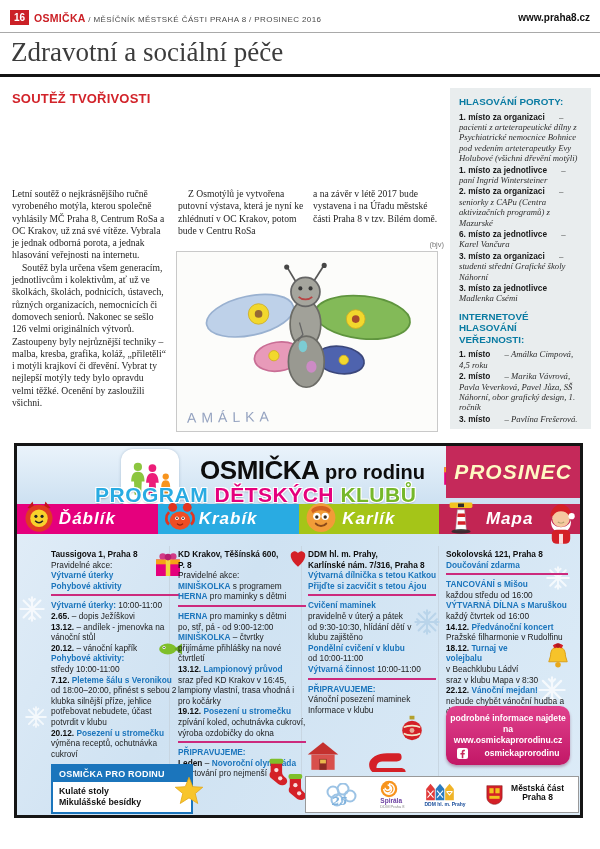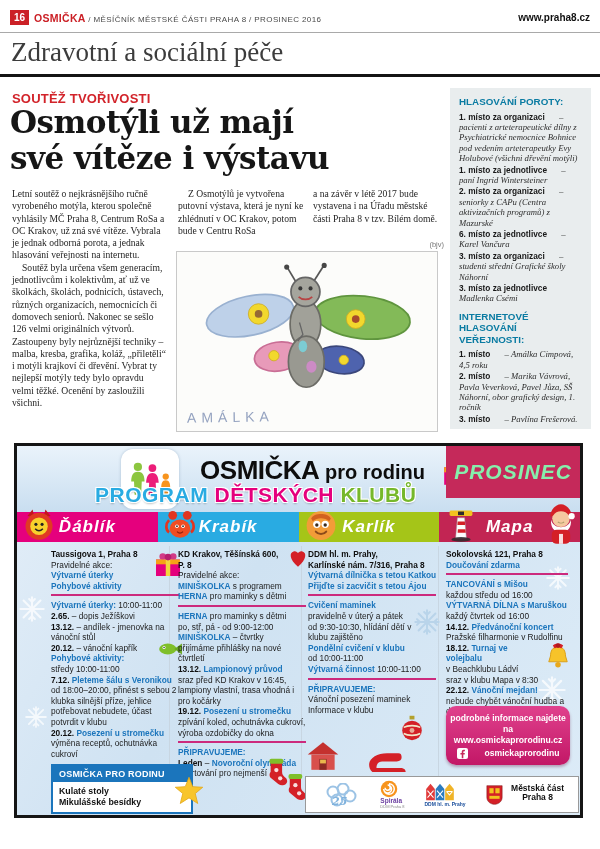--- a/index.html
+++ b/index.html
@@ -51,28 +51,28 @@
   .ad .snow { position:absolute; opacity:.8; }
   .ad-banner { position:absolute; left:0; top:0; width:563px; height:66px;
                background:linear-gradient(#eaf3fb,#c9def0); }
   .family-blob { position:absolute; left:104px; top:3px; width:58px; height:60px; background:#fff;
                  border-radius:12px; padding:3px 6px; box-shadow:0 0 3px rgba(120,150,180,.5); }
   .brand-line { position:absolute; left:168px; top:9px; width:255px; text-align:center; white-space:nowrap; }
   .brand-line .brand { font-size:26px; font-weight:900; color:#0d0d0d; letter-spacing:-.5px; }
   .brand-line .brand-suffix { font-size:20px; font-weight:bold; color:#0d0d0d; }
   .gift-deco { position:absolute; left:424px; top:10px; width:32px; height:32px; }
   .month-box { position:absolute; right:0; top:0; width:134px; height:52px; background:#c5295a;
-               color:#86efac; display:flex; align-items:center; justify-content:center;
+               color:#fef9c3; display:flex; align-items:center; justify-content:center;
                font-size:21px; font-weight:900; font-style:italic; letter-spacing:1px; }
   .program-line { position:absolute; left:78px; top:37px; font-size:21px; font-weight:900;
                   white-space:nowrap; letter-spacing:.5px;
                   text-shadow:-1px -1px 0 #fff,1px -1px 0 #fff,-1px 1px 0 #fff,1px 1px 0 #fff,0 2px 2px rgba(0,0,0,.25); }
   .pw1 { color:#29abe2; } .pw2 { color:#e5007d; } .pw3 { color:#76b82a; }
 
-  .bands { position:absolute; left:0; top:66px; width:563px; height:30px; display:flex; }
+  .bands { position:absolute; left:0; top:58px; width:563px; height:30px; display:flex; }
   .band { flex:1; position:relative; display:flex; align-items:center; justify-content:center;
           color:#fff; font-style:italic; font-weight:bold; font-size:17px; letter-spacing:1px; }
   .band .mascot { position:absolute; left:5px; top:-5px; width:34px; height:36px; }
   .santa { position:absolute; right:2px; top:56px; width:34px; height:44px; z-index:5; }
 
   .vsep { position:absolute; top:100px; width:1px; height:232px; background:#c8d6e2; }
 
   .adcol { position:absolute; top:103px; width:130px; }
   .c1 { left:34px; } .c2 { left:161px; } .c3 { left:291px; } .c4 { left:429px; width:124px; }
   .ad-line { font-size:8.3px; line-height:10.6px; color:#1c1c1c; }
@@ -127,24 +127,20 @@
   <div class="abs pagenum">16</div>
   <div class="abs masthead">
     <span class="brand">OSMIČKA</span><span class="suffix"> / MĚSÍČNÍK MĚSTSKÉ ČÁSTI PRAHA 8 / PROSINEC 2016</span>
   </div>
   <div class="abs website">www.praha8.cz</div>
   <div class="abs hairline"></div>
   <div class="abs section-title">Zdravotní a sociální péče</div>
   <div class="abs black-bar"></div>
 
   <div class="abs kicker">SOUTĚŽ TVOŘIVOSTI</div>
-  <div class="abs headline">
-    <div>Osmotýli už mají</div>
-    <div>své vítěze i výstavu</div>
-  </div>
   <div class="abs bodycol col1">
     <p>Letní soutěž o nejkrásnějšího ručně vyrobeného motýla, kterou společně vyhlásily MČ Praha 8, Centrum RoSa a OC Krakov, už zná své vítěze. Vybrala je jednak odborná porota, a jednak hlasování veřejnosti na internetu.</p>
     <p class="indent">Soutěž byla určena všem generacím, jednotlivcům i kolektivům, ať už ve školkách, školách, podnicích, ústavech, různých organizacích, nemocnicích či domovech seniorů. Nakonec se sešlo 126 velmi originálních výtvorů. Zastoupeny byly nejrůznější techniky – malba, kresba, grafika, koláž, „přiletěli“ i motýli krajkoví či dřevění. Vybrat ty nejlepší motýly tedy bylo opravdu velmi těžké. Ocenění by zasloužili všichni.</p>
   </div>
   <div class="abs bodycol col2">
     <p class="indent">Z Osmotýlů je vytvořena putovní výstava, která je nyní ke zhlédnutí v OC Krakov, potom bude v Centru RoSa</p>
   </div>
   <div class="abs bodycol col3">
     <p>a na závěr v létě 2017 bude vystavena i na Úřadu městské části Praha 8 v tzv. Bílém domě.</p>
     <p class="byline">(bjv)</p>

